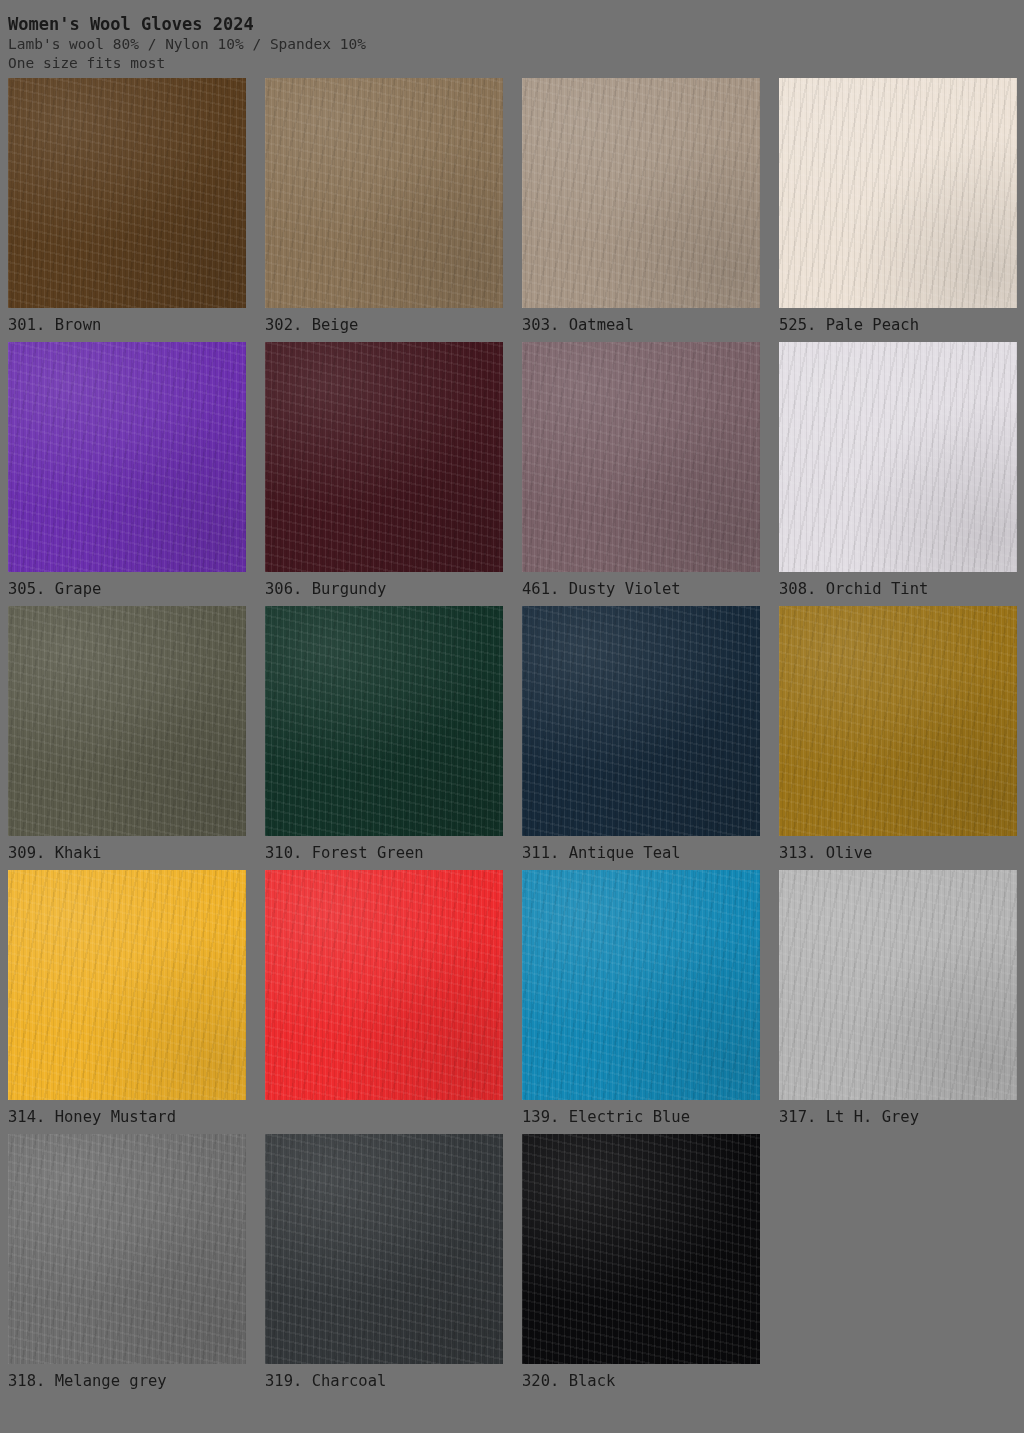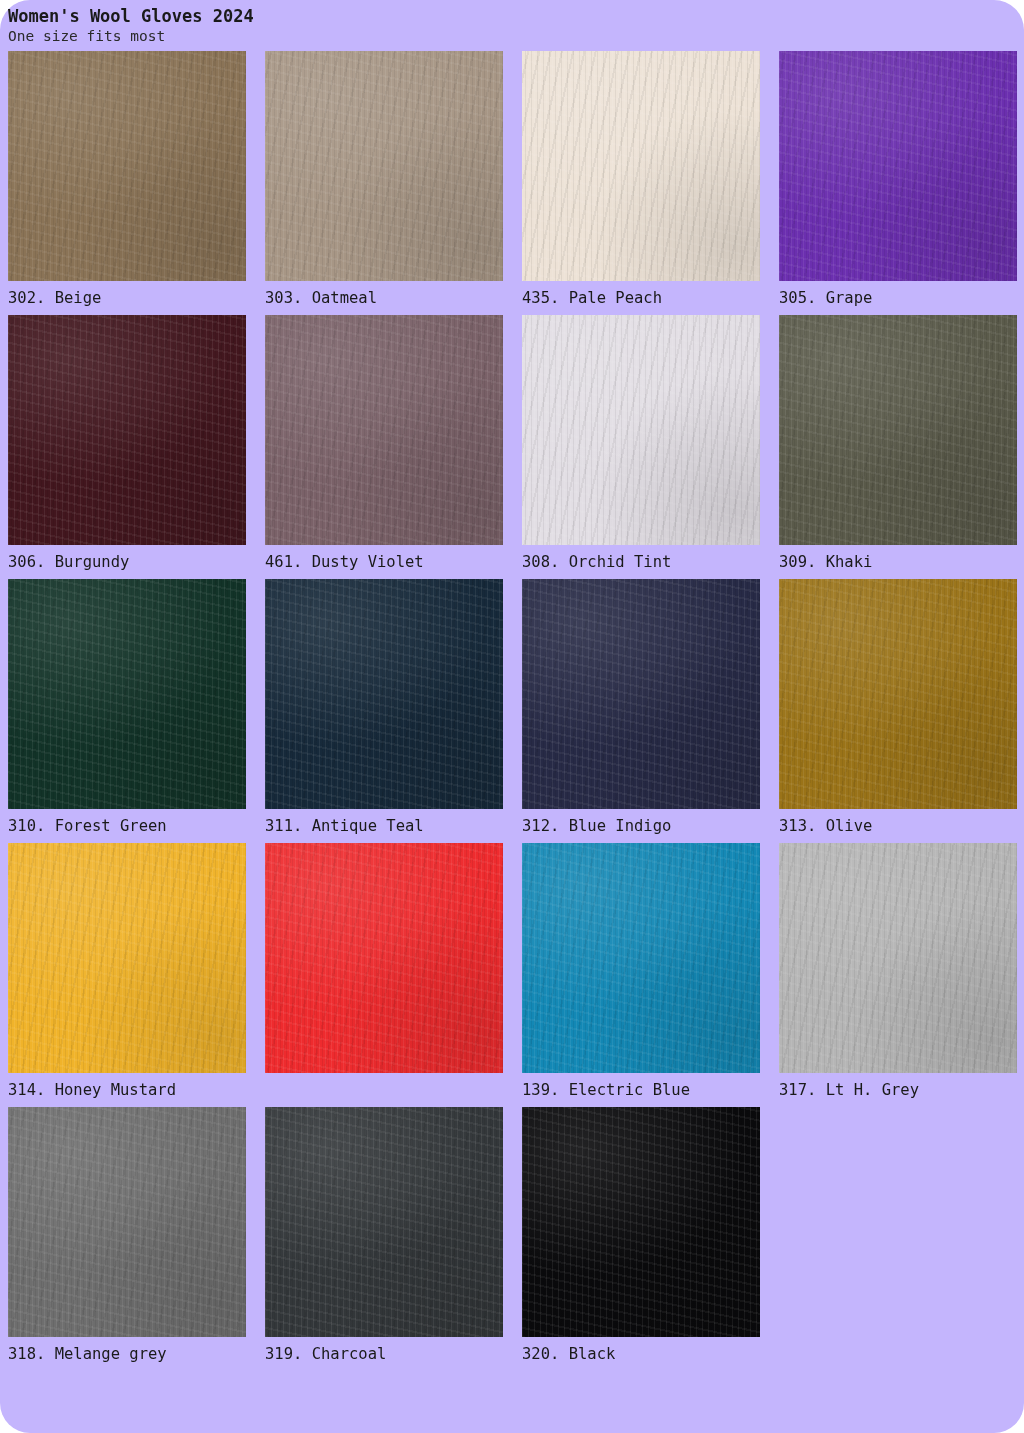--- a/index.html
+++ b/index.html
@@ -11,23 +11,22 @@
     width: 1024px;
     height: 1433px;
     font-family: "DejaVu Sans Mono", "Liberation Mono", monospace;
     -webkit-font-smoothing: none;
   }
   .sheet {
     position: relative;
     width: 1024px;
     height: 1433px;
     box-sizing: border-box;
-    padding: 0 8px;
-    background: #c4b5fd;
-    border-radius: 30px;
+    padding: 8px 8px;
+    background: #737373;
   }
 
   
   .header {
     padding-top: 6px;
   }
   .doc-title {
     font-family: "DejaVu Sans Mono", "Liberation Mono", monospace;
     font-weight: bold;
     font-size: 17px;
@@ -111,35 +110,40 @@
     height: 34px;
   }
 </style>
 </head>
 <body>
 
 <div class="sheet">
 
   <div class="header">
     <div class="doc-title">Women's Wool Gloves 2024</div>
+    <div class="doc-sub">Lamb's wool 80% / Nylon 10% / Spandex 10%</div>
     <div class="doc-sub">One size fits most</div>
   </div>
 
   <div class="swatch-grid">
       <div class="swatch-cell">
+        <div class="swatch-chip" style="background-color: rgb(90, 61, 30);"></div>
+        <div class="swatch-label">301. Brown</div>
+      </div>
+      <div class="swatch-cell">
         <div class="swatch-chip" style="background-color: rgb(138, 115, 86);"></div>
         <div class="swatch-label">302. Beige</div>
       </div>
       <div class="swatch-cell">
         <div class="swatch-chip" style="background-color: rgb(167, 150, 133);"></div>
         <div class="swatch-label">303. Oatmeal</div>
       </div>
       <div class="swatch-cell">
         <div class="swatch-chip" style="background-color: rgb(237, 226, 214);"></div>
-        <div class="swatch-label">435. Pale Peach</div>
+        <div class="swatch-label">525. Pale Peach</div>
       </div>
       <div class="swatch-cell">
         <div class="swatch-chip" style="background-color: rgb(107, 47, 175);"></div>
         <div class="swatch-label">305. Grape</div>
       </div>
       <div class="swatch-cell">
         <div class="swatch-chip" style="background-color: rgb(66, 22, 30);"></div>
         <div class="swatch-label">306. Burgundy</div>
       </div>
       <div class="swatch-cell">
@@ -156,24 +160,20 @@
       </div>
       <div class="swatch-cell">
         <div class="swatch-chip" style="background-color: rgb(18, 51, 40);"></div>
         <div class="swatch-label">310. Forest Green</div>
       </div>
       <div class="swatch-cell">
         <div class="swatch-chip" style="background-color: rgb(22, 41, 58);"></div>
         <div class="swatch-label">311. Antique Teal</div>
       </div>
       <div class="swatch-cell">
-        <div class="swatch-chip" style="background-color: rgb(39, 42, 70);"></div>
-        <div class="swatch-label">312. Blue Indigo</div>
-      </div>
-      <div class="swatch-cell">
         <div class="swatch-chip" style="background-color: rgb(154, 115, 24);"></div>
         <div class="swatch-label">313. Olive</div>
       </div>
       <div class="swatch-cell">
         <div class="swatch-chip" style="background-color: rgb(240, 179, 42);"></div>
         <div class="swatch-label">314. Honey Mustard</div>
       </div>
       <div class="swatch-cell">
         <div class="swatch-chip" style="background-color: rgb(238, 43, 46);"></div>
       </div>

